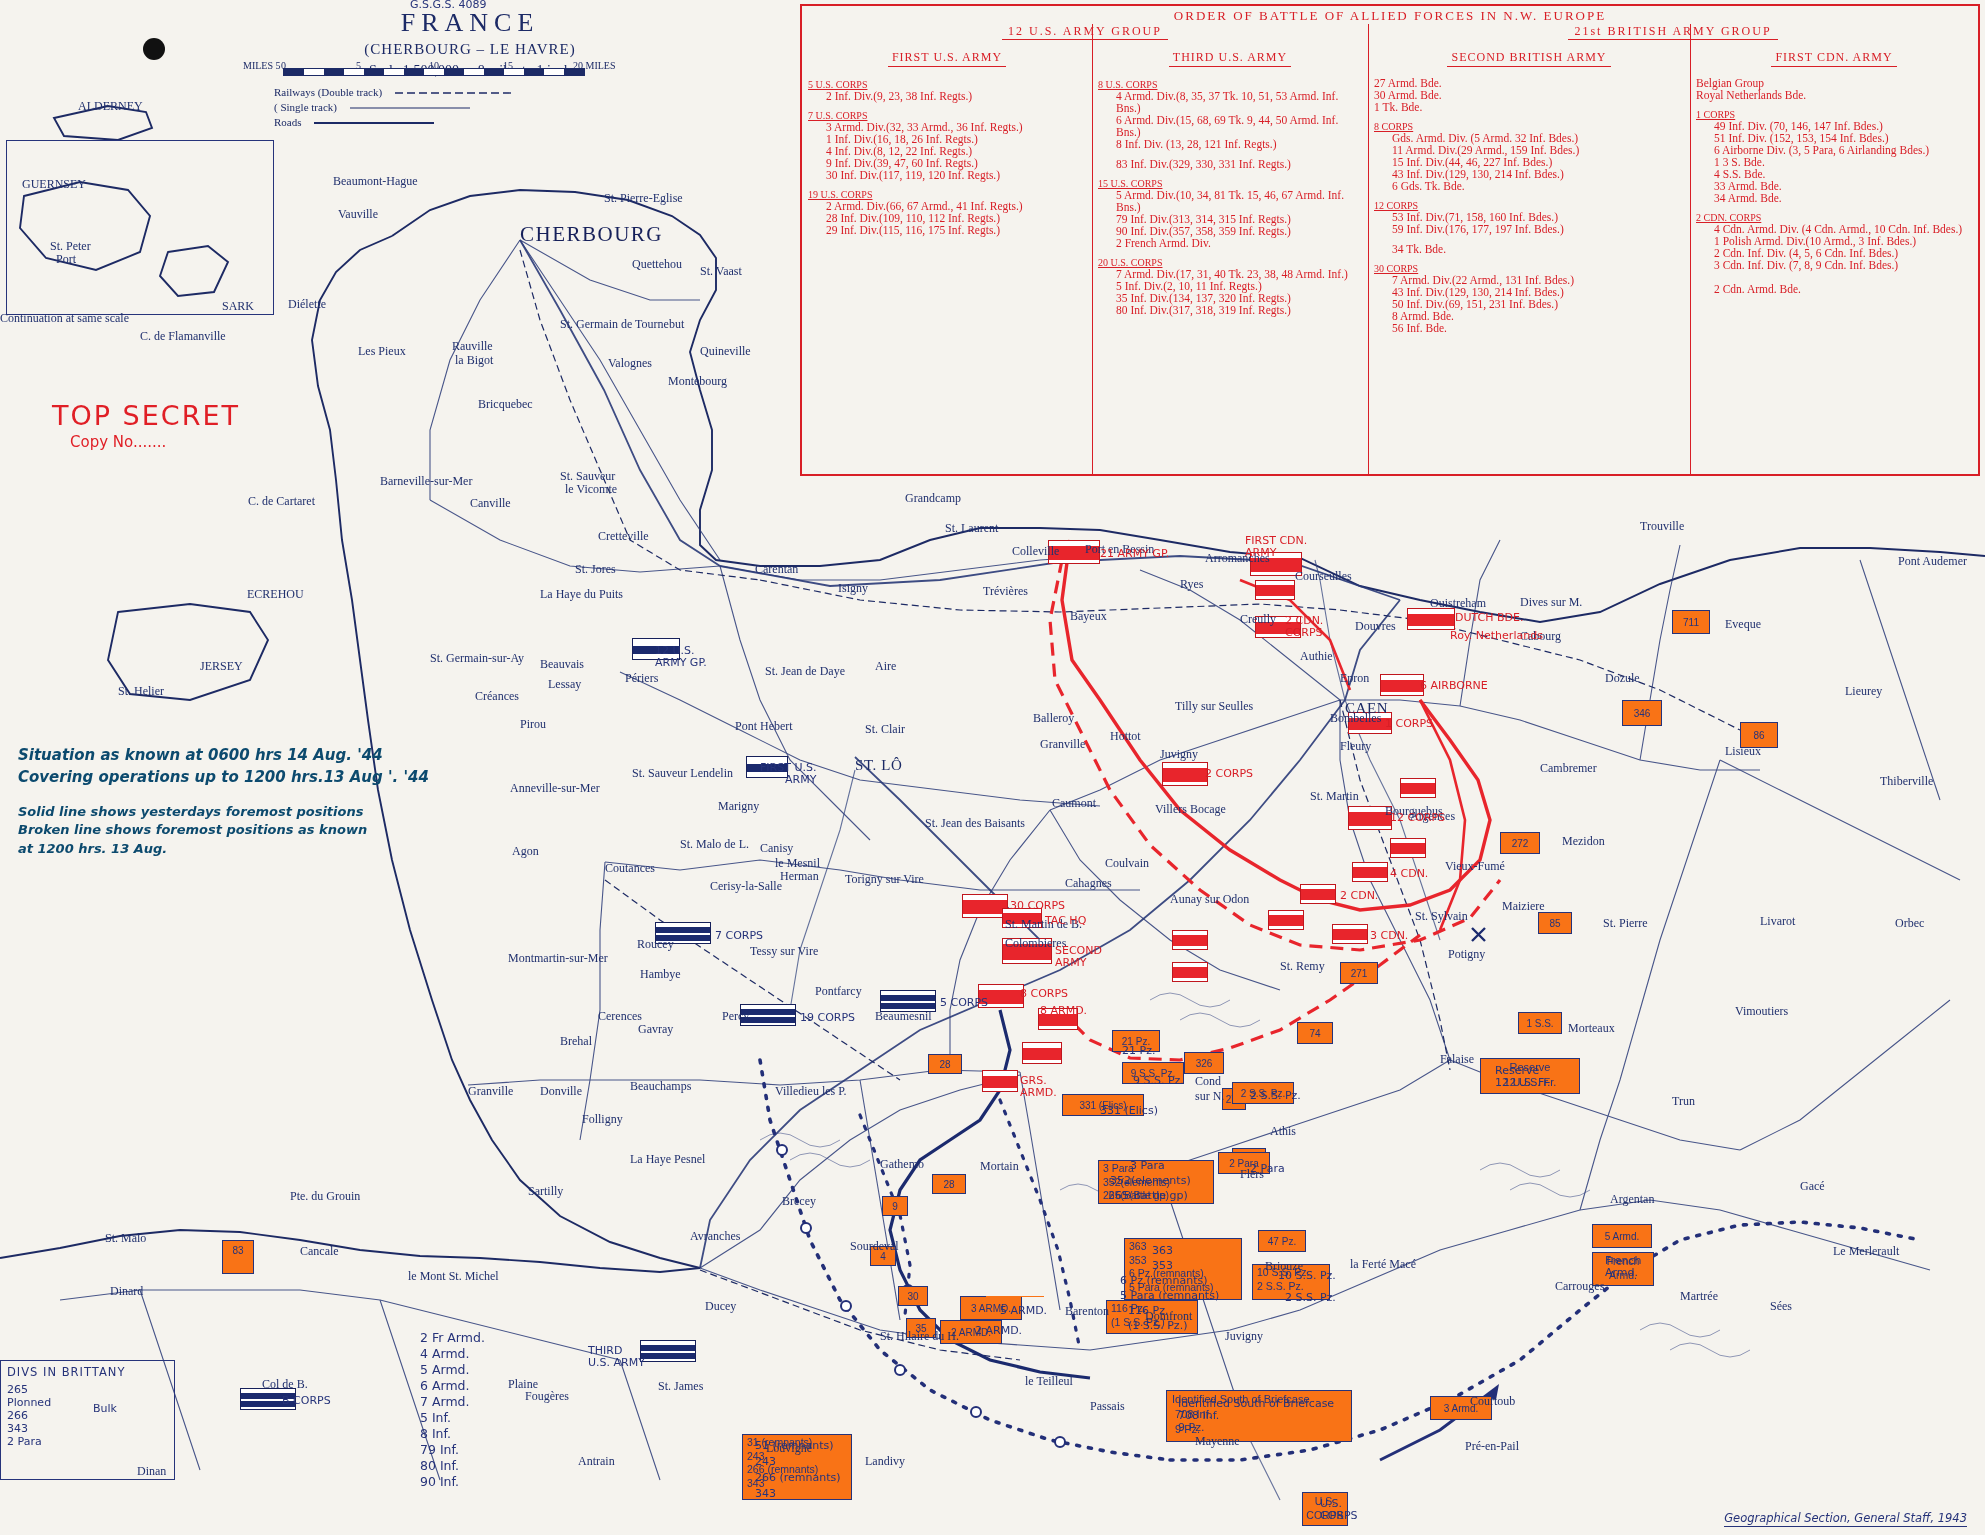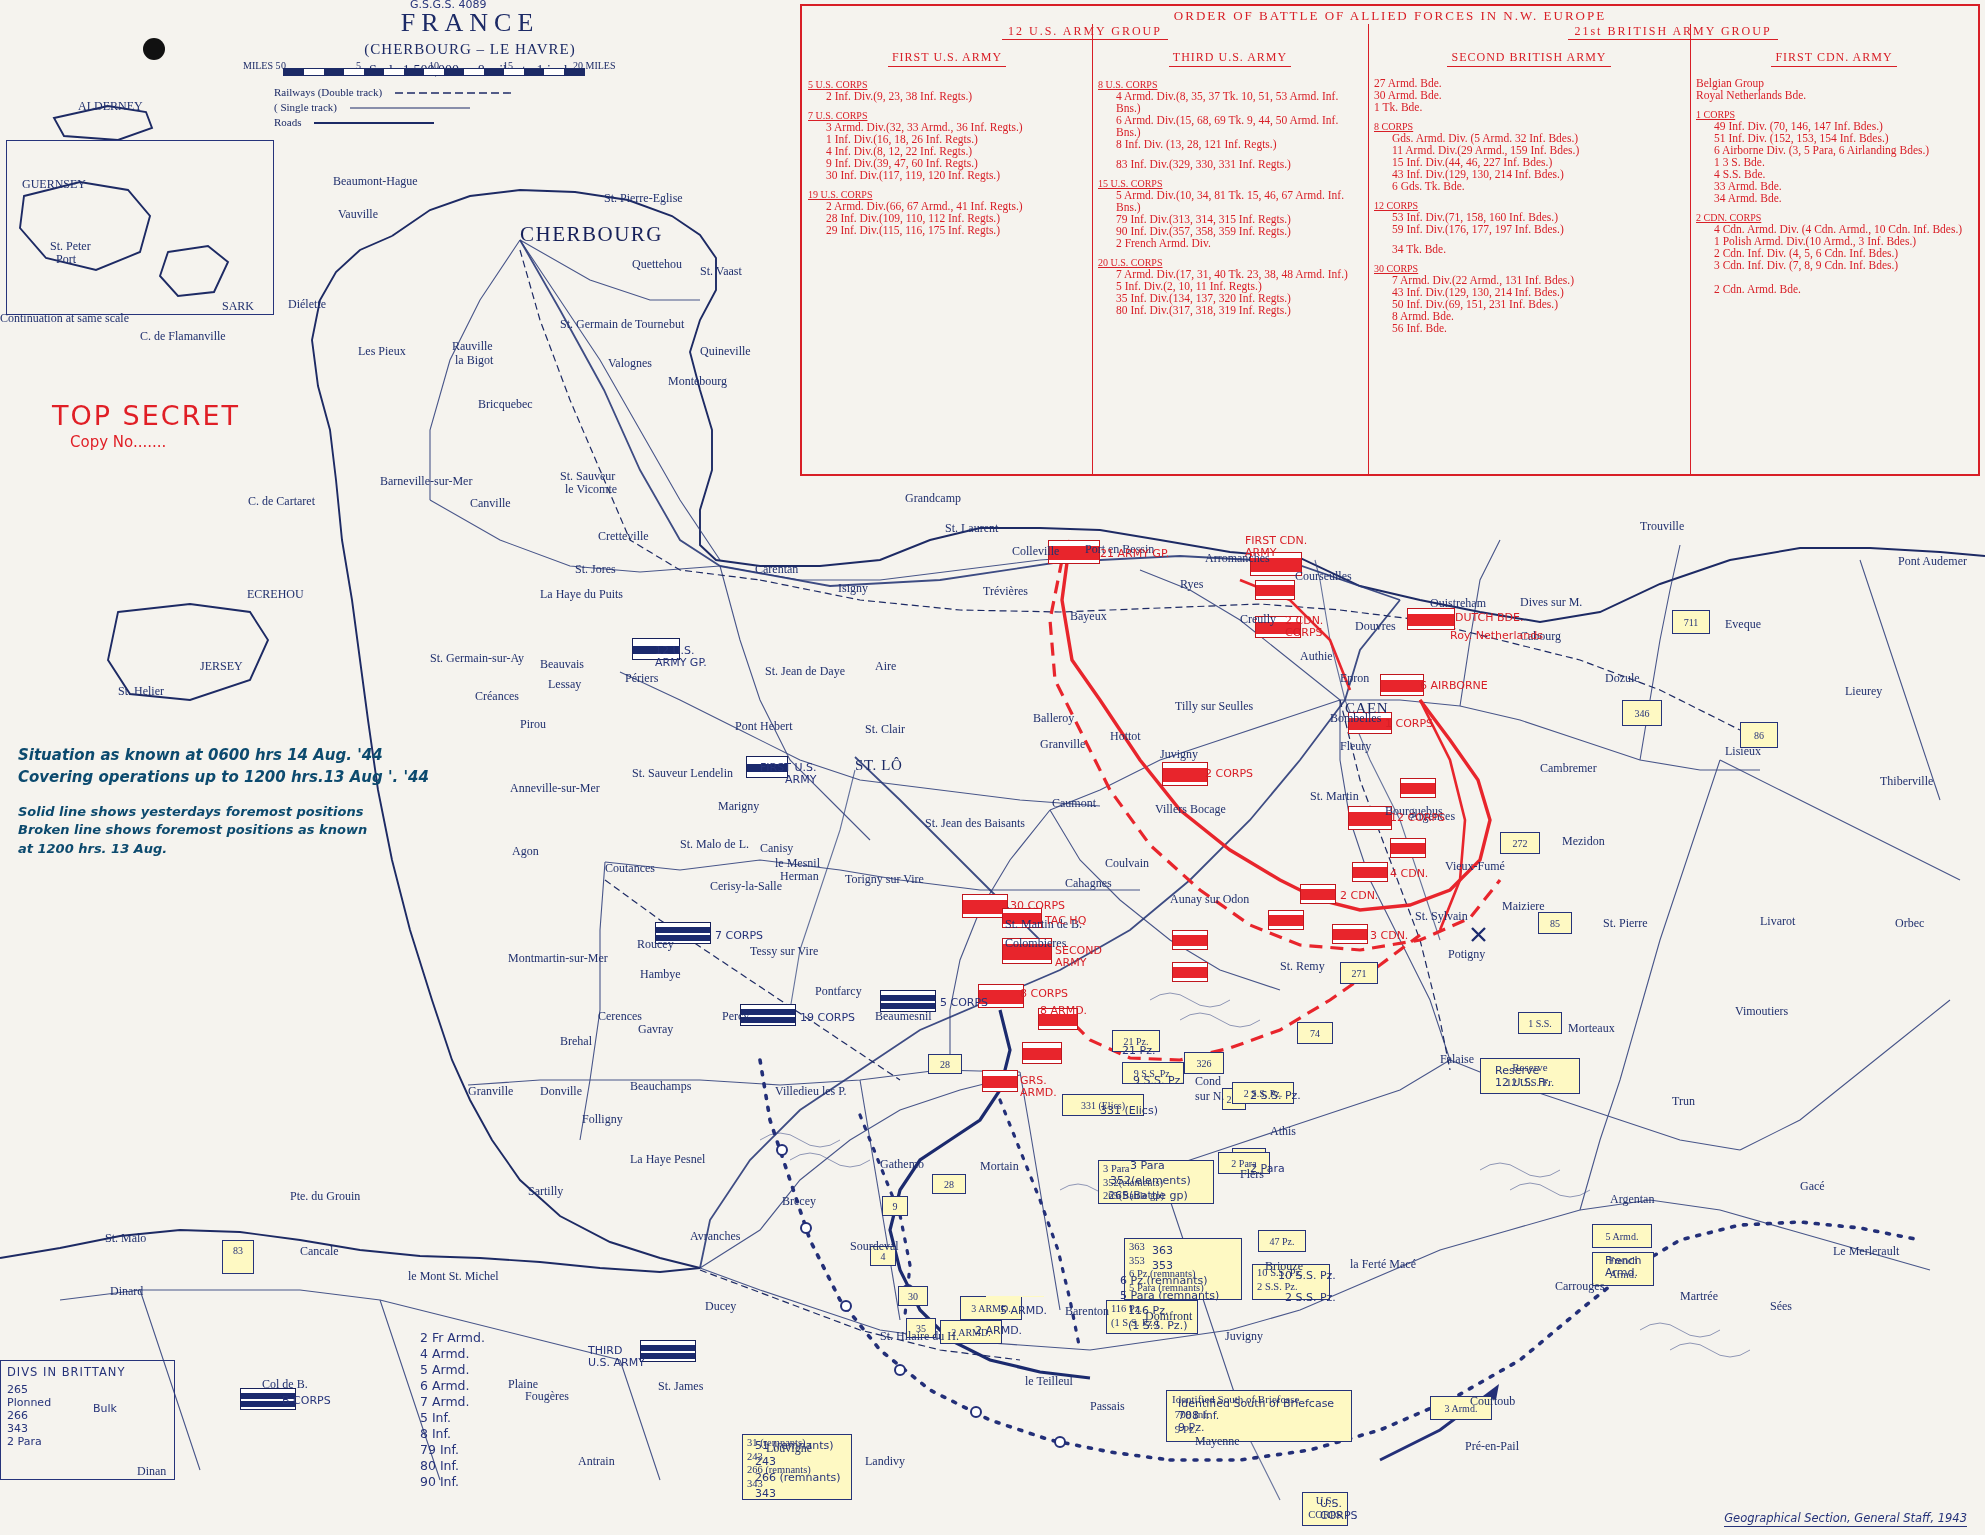--- a/index.html
+++ b/index.html
@@ -177,23 +177,23 @@
     left: 6px; top: 140px;
     width: 268px; height: 175px;
     border: 1.2px solid #26337a;
     box-sizing: border-box;
   }
   
   .unit {
     position: absolute;
     box-sizing: border-box;
     border: 1.4px solid #26337a;
-    background: #fef9c3;
+    background: #f97316;
     color: #26337a;
-    font-family: Liberation Serif, serif;
+    font-family: Liberation Sans, sans-serif;
     font-size: 10px;
     text-align: center;
     line-height: 1;
     padding: 1px 1px 0 1px;
     white-space: pre;
   }
   
   .bar-sym {
     position: absolute;
     border: 1.3px solid #16205a;

